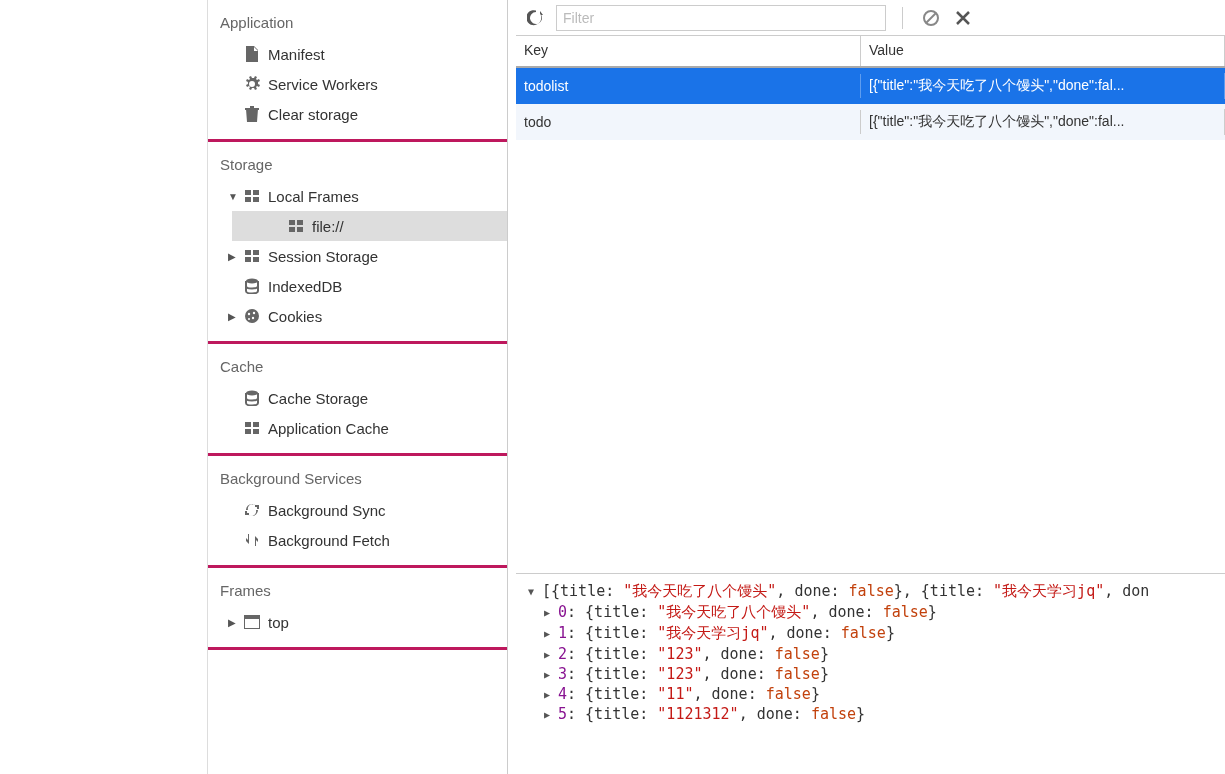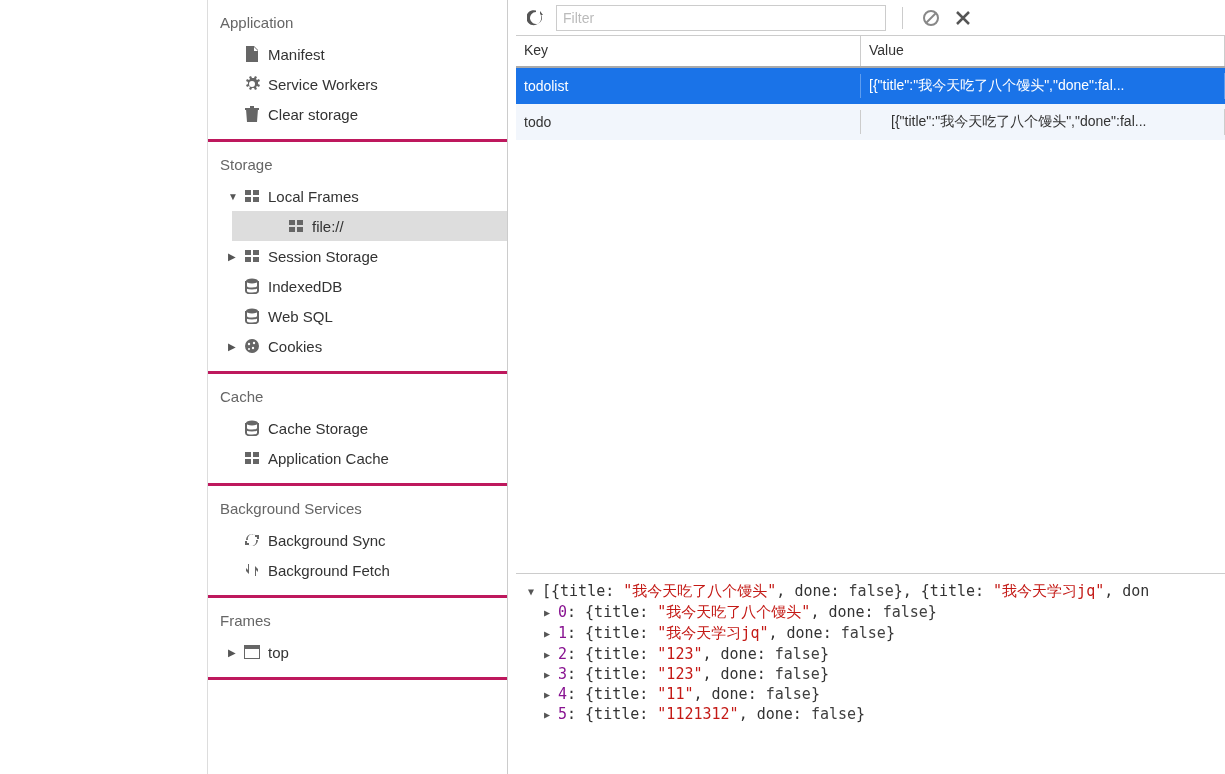--- a/index.html
+++ b/index.html
@@ -21,32 +21,32 @@
 .filter-input::placeholder { color: #bbb; }
 .divider-v { width: 1px; height: 22px; background: #ccc; margin: 0 8px; }
 .table-container { flex: 1; display: flex; flex-direction: column; min-height: 0; border-bottom: 1px solid #ccc; }
 .table-header { display: flex; border-bottom: 2px solid #aaa; background: #fff; height: 32px; }
 .th { padding: 6px 8px; color: #333; font-size: 14px; border-right: 1px solid #ccc; }
 .th.key { flex: 0 0 345px; }
 .th.value { flex: 1; }
 .table-body { flex: 1; overflow: auto; }
 .tr { display: flex; height: 36px; align-items: center; }
 .tr.sel { background: #1a73e8; color: #fff; }
-.tr.alt { background: #f2f6fc; gap: 22px; }
+.tr.alt { background: #f2f6fc; }
 .td { padding: 4px 8px; white-space: nowrap; overflow: hidden; text-overflow: ellipsis; border-right: 1px solid #ccc; }
 .tr.sel .td { border-right-color: rgba(255,255,255,0.3); }
 .td.key { flex: 0 0 345px; }
 .td.value { flex: 1; }
 .console { height: 200px; padding: 8px 12px; font-family: Consolas, monospace; font-size: 15px; color: #333; overflow: auto; white-space: nowrap; }
 .console-row { display: flex; align-items: flex-start; margin-bottom: 2px; }
 .c-arrow { display: inline-block; width: 14px; font-size: 10px; color: #555; padding-top: 4px; }
 .c-indent1 { margin-left: 16px; }
 .c-idx { color: #881391; }
 .c-str { color: #c41a16; }
-.c-bool { color: #404040; }
+.c-bool { color: #c2410c; }
 svg { fill: currentColor; }
 </style>
 </head>
 <body>
 
 <div class="left-blank"></div>
 
 <div class="sidebar">
   <div class="section">
     <div class="section-title">Application</div>
@@ -115,30 +115,20 @@
     </div>
     <div class="tree-item">
       <span class="icon">
           <svg width="14" height="16" viewBox="0 0 14 16">
             <ellipse cx="7" cy="3" rx="6" ry="2.5"></ellipse>
             <path d="M1 3v10c0 1.4 2.7 2.5 6 2.5s6-1.1 6-2.5V3" fill="none" stroke="#666" stroke-width="2"></path>
             <path d="M1 8c0 1.4 2.7 2.5 6 2.5s6-1.1 6-2.5" fill="none" stroke="#666" stroke-width="2"></path>
           </svg>
         </span>
       <span>IndexedDB</span>
-    </div>
-    <div class="tree-item">
-      <span class="icon">
-          <svg width="14" height="16" viewBox="0 0 14 16">
-            <ellipse cx="7" cy="3" rx="6" ry="2.5"></ellipse>
-            <path d="M1 3v10c0 1.4 2.7 2.5 6 2.5s6-1.1 6-2.5V3" fill="none" stroke="#666" stroke-width="2"></path>
-            <path d="M1 8c0 1.4 2.7 2.5 6 2.5s6-1.1 6-2.5" fill="none" stroke="#666" stroke-width="2"></path>
-          </svg>
-        </span>
-      <span>Web SQL</span>
     </div>
     <div class="tree-item has-arrow">
       <span class="arrow">▶</span>
       <span class="icon">
           <svg width="16" height="16" viewBox="0 0 16 16">
             <circle cx="8" cy="8" r="7"></circle>
             <circle cx="5" cy="6" r="1.2" fill="#fff"></circle>
             <circle cx="10" cy="5" r="1.2" fill="#fff"></circle>
             <circle cx="9" cy="10" r="1.2" fill="#fff"></circle>
             <circle cx="5" cy="11" r="1" fill="#fff"></circle>

